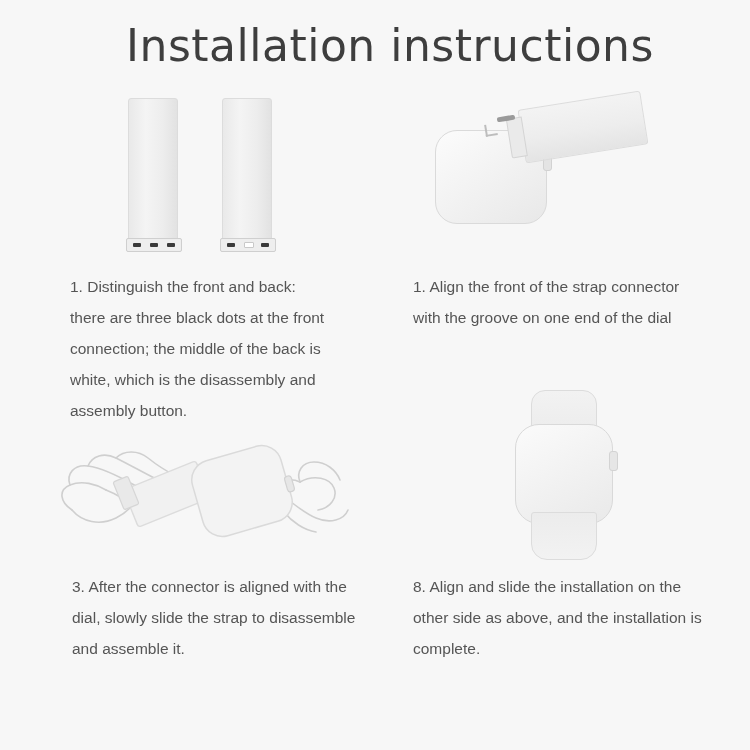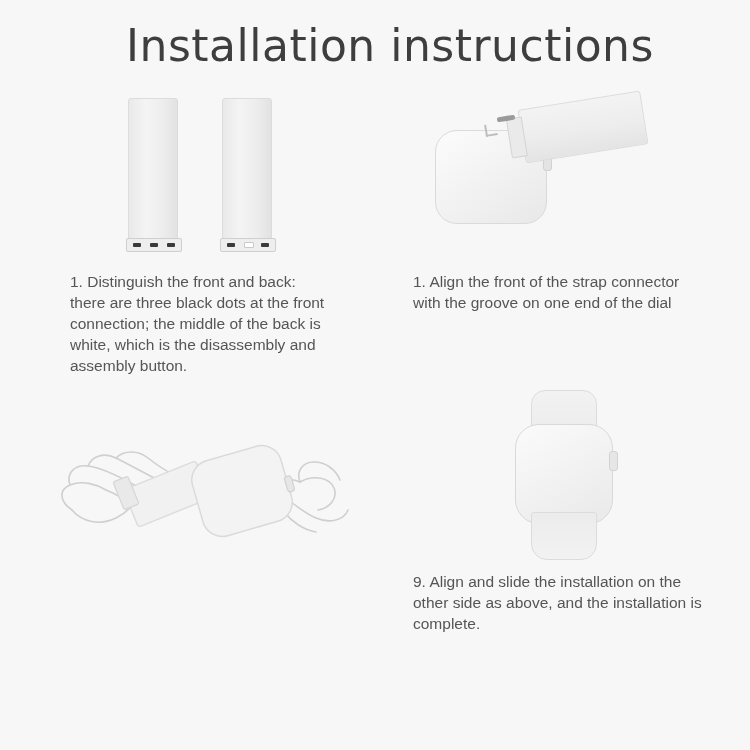--- a/index.html
+++ b/index.html
@@ -49,21 +49,21 @@
   .cell-3 { left: 0;   top: 300px; }
   .cell-4 { left: 375px; top: 300px; }
 
   .figure {
     position: relative;
     height: 175px;
     width: 375px;
   }
   .caption {
     font-size: 15.5px;
-    line-height: 21px;
+    line-height: 31px;
     color: #555555;
     padding: 0 42px 0 70px;
     margin-top: 6px;
   }
   .cell-2 .caption, .cell-4 .caption {
     padding: 0 45px 0 38px;
   }
   .cell-3 .caption {
     padding: 0 10px 0 72px;
   }
@@ -292,29 +292,30 @@
               <rect x="118" y="88" width="16" height="30" rx="2" transform="rotate(-22 126 103)" fill="#e9e9e9" stroke="#d6d6d6" stroke-width="1.2"></rect>
             </g>
 
             <g>
               <rect x="196" y="62" width="92" height="78" rx="20" transform="rotate(-16 242 101)" fill="#f3f3f3" stroke="#dadada" stroke-width="1.5"></rect>
               <rect x="286" y="86" width="7" height="16" rx="3" transform="rotate(-16 289 94)" fill="#e6e6e6" stroke="#d2d2d2" stroke-width="1.2"></rect>
             </g>
           </svg>
         </div>
       </div>
+      <div class="caption">3. After the connector is aligned with the dial, slowly slide the strap to disassemble and assemble it.</div>
     </div>
 
     <div class="cell cell-4">
       <div class="figure">
         <div class="watch-complete">
           <div class="wc-strap-top"></div>
           <div class="wc-case">
             <div class="wc-crown"></div>
           </div>
           <div class="wc-strap-bottom"></div>
         </div>
       </div>
-      <div class="caption">9. Align and slide the installation on the other side as above, and the installation is complete.</div>
+      <div class="caption">8. Align and slide the installation on the other side as above, and the installation is complete.</div>
     </div>
 
   </div>
 </div>
 
 </body></html>

